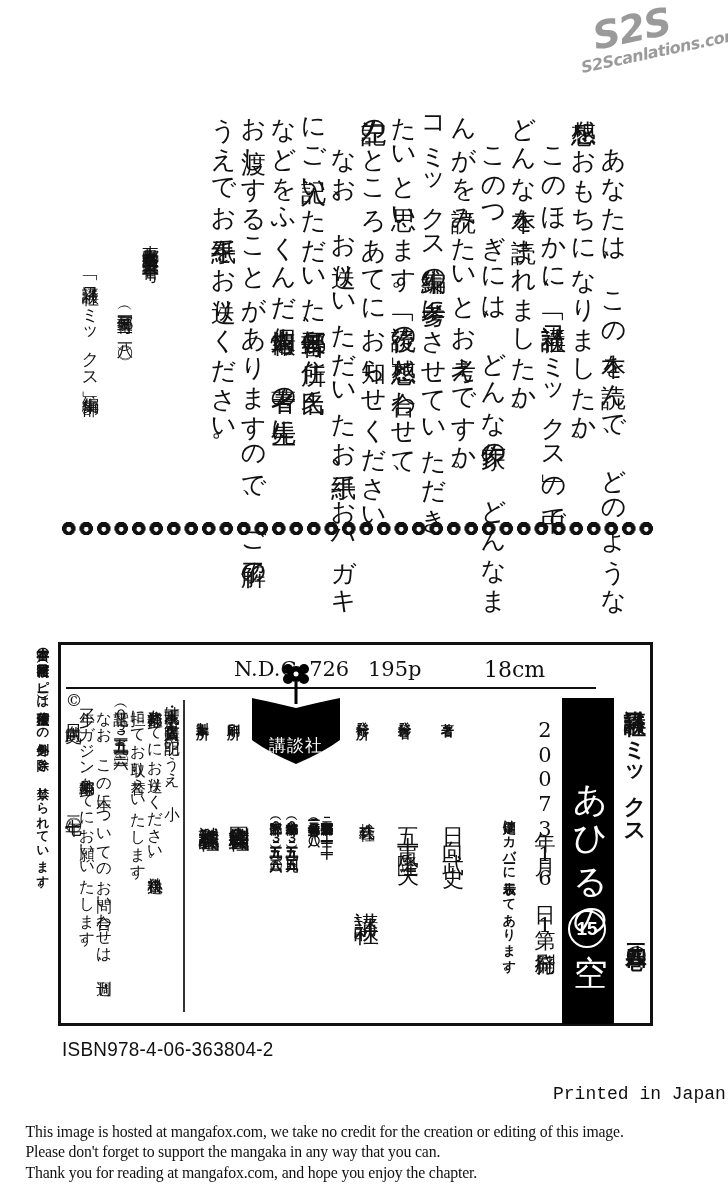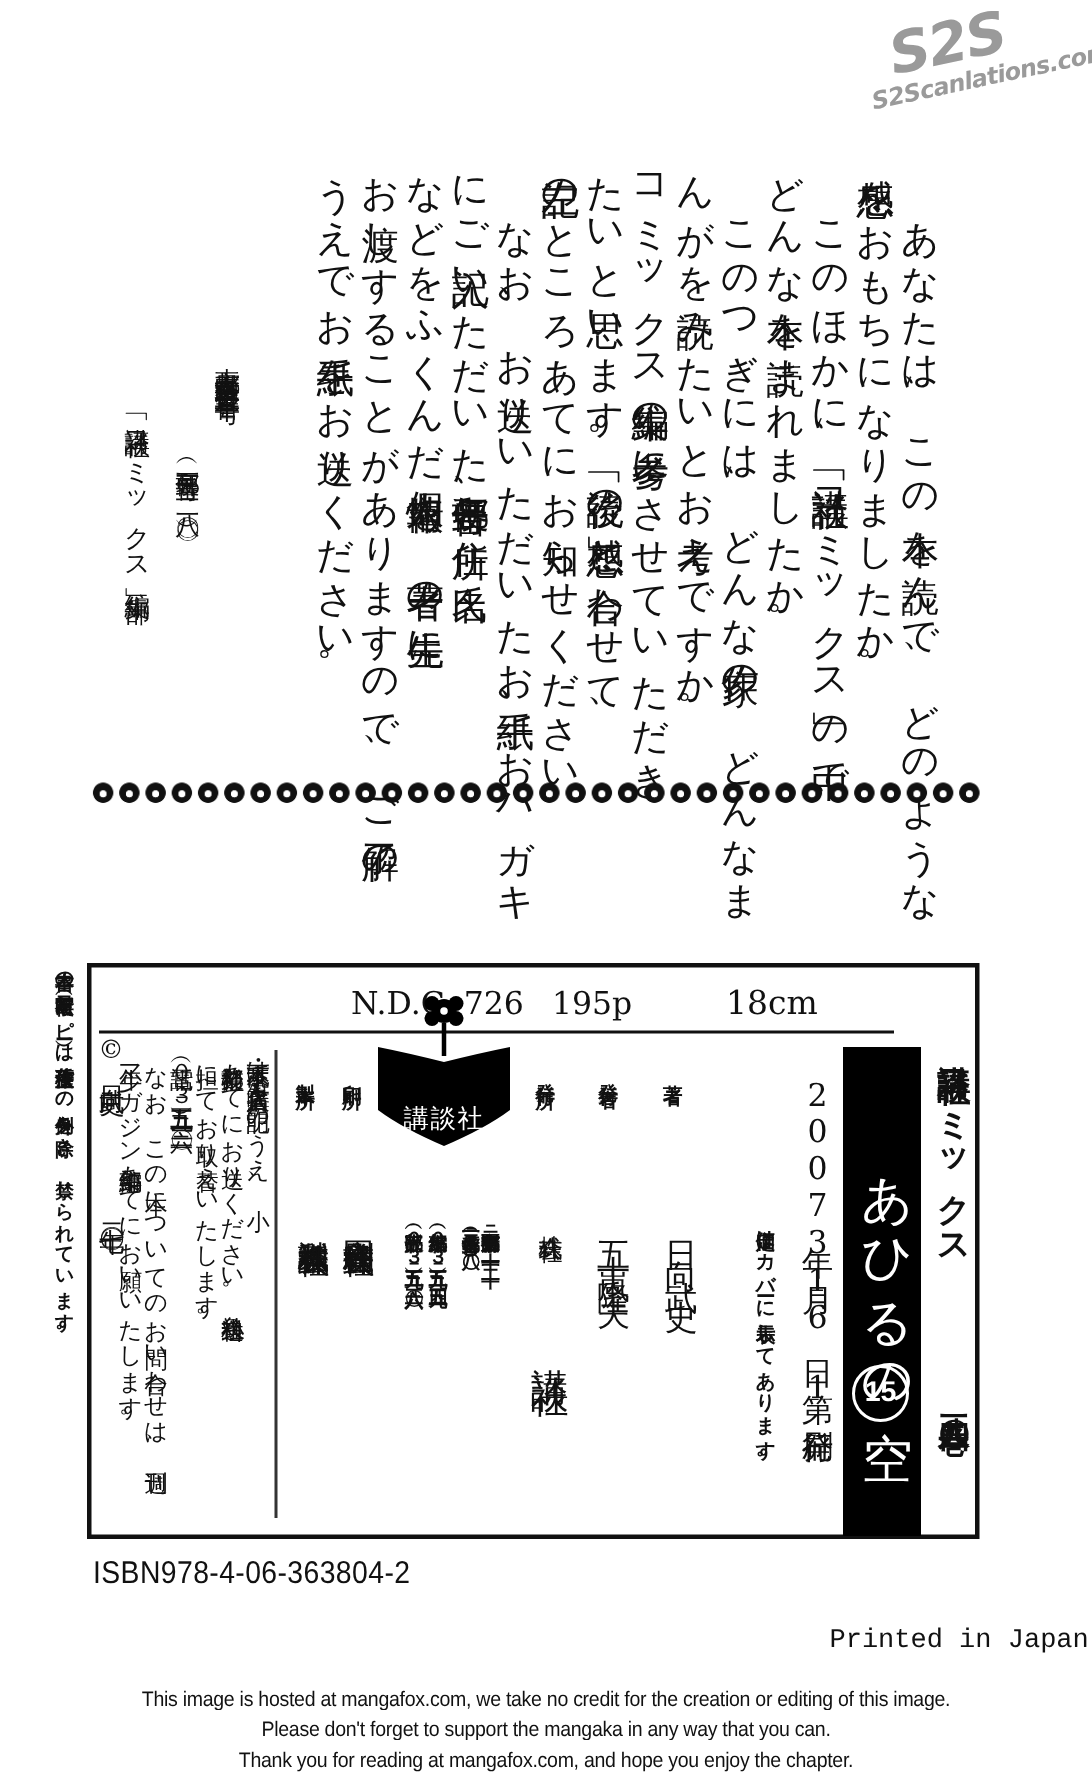--- a/index.html
+++ b/index.html
@@ -90,22 +90,22 @@
     position: absolute; left: 62px; top: 1037px; font-size: 21px;
     font-family: "Liberation Sans", sans-serif; letter-spacing: 0.3px; transform: scaleX(0.9); transform-origin: left;
   }
   .printed {
     position: absolute; left: 553px; top: 1072px; font-size: 18px;
     font-family: Liberation Mono, monospace;
     margin-top: 12px;
   }
 
   .footer {
-    position: absolute; left: 0; top: 1122px; width: 728px; text-align: center;
-    font-family: Liberation Sans, sans-serif; font-size: 14px; line-height: 20.3px; color: #111;
+    position: absolute; left: 0; top: 1122px; width: 728px; 
+    font-family: Liberation Serif, serif; font-size: 17px; line-height: 20.3px; color: #111;
     letter-spacing: -0.2px;
   }
   .footer div { transform: scaleX(0.93); }
 </style>
 </head>
 <body>
 
 <div class="watermark">
   <div class="logo">S2S</div>
   <div class="site">S2Scanlations.com</div>

